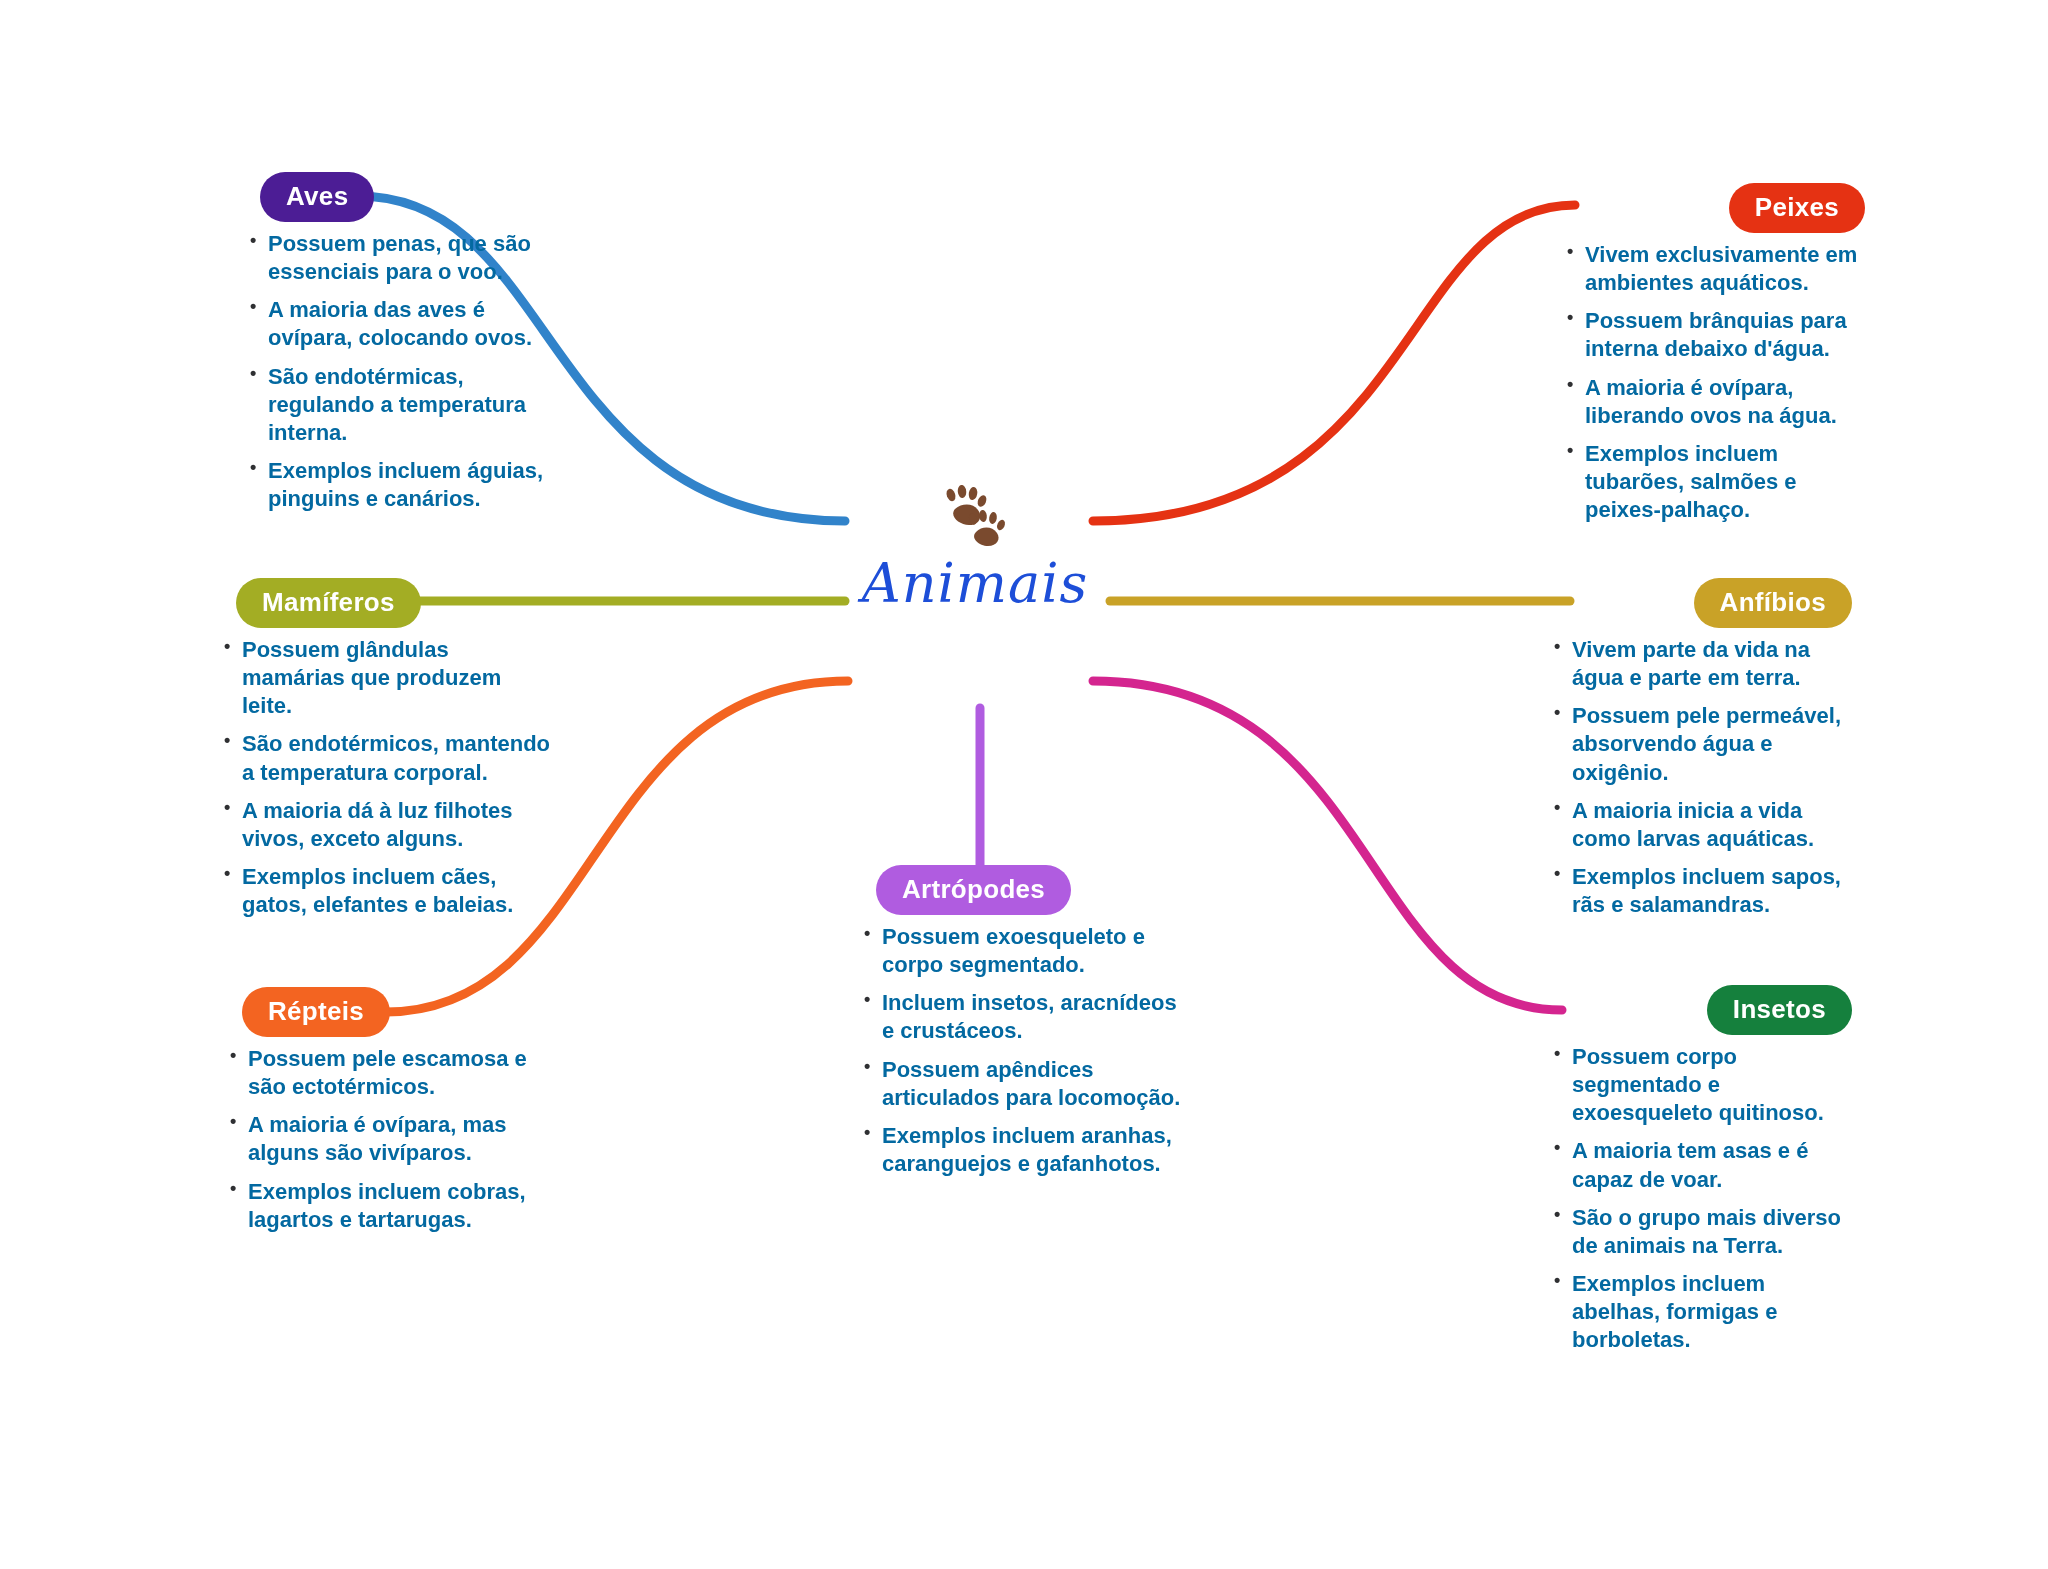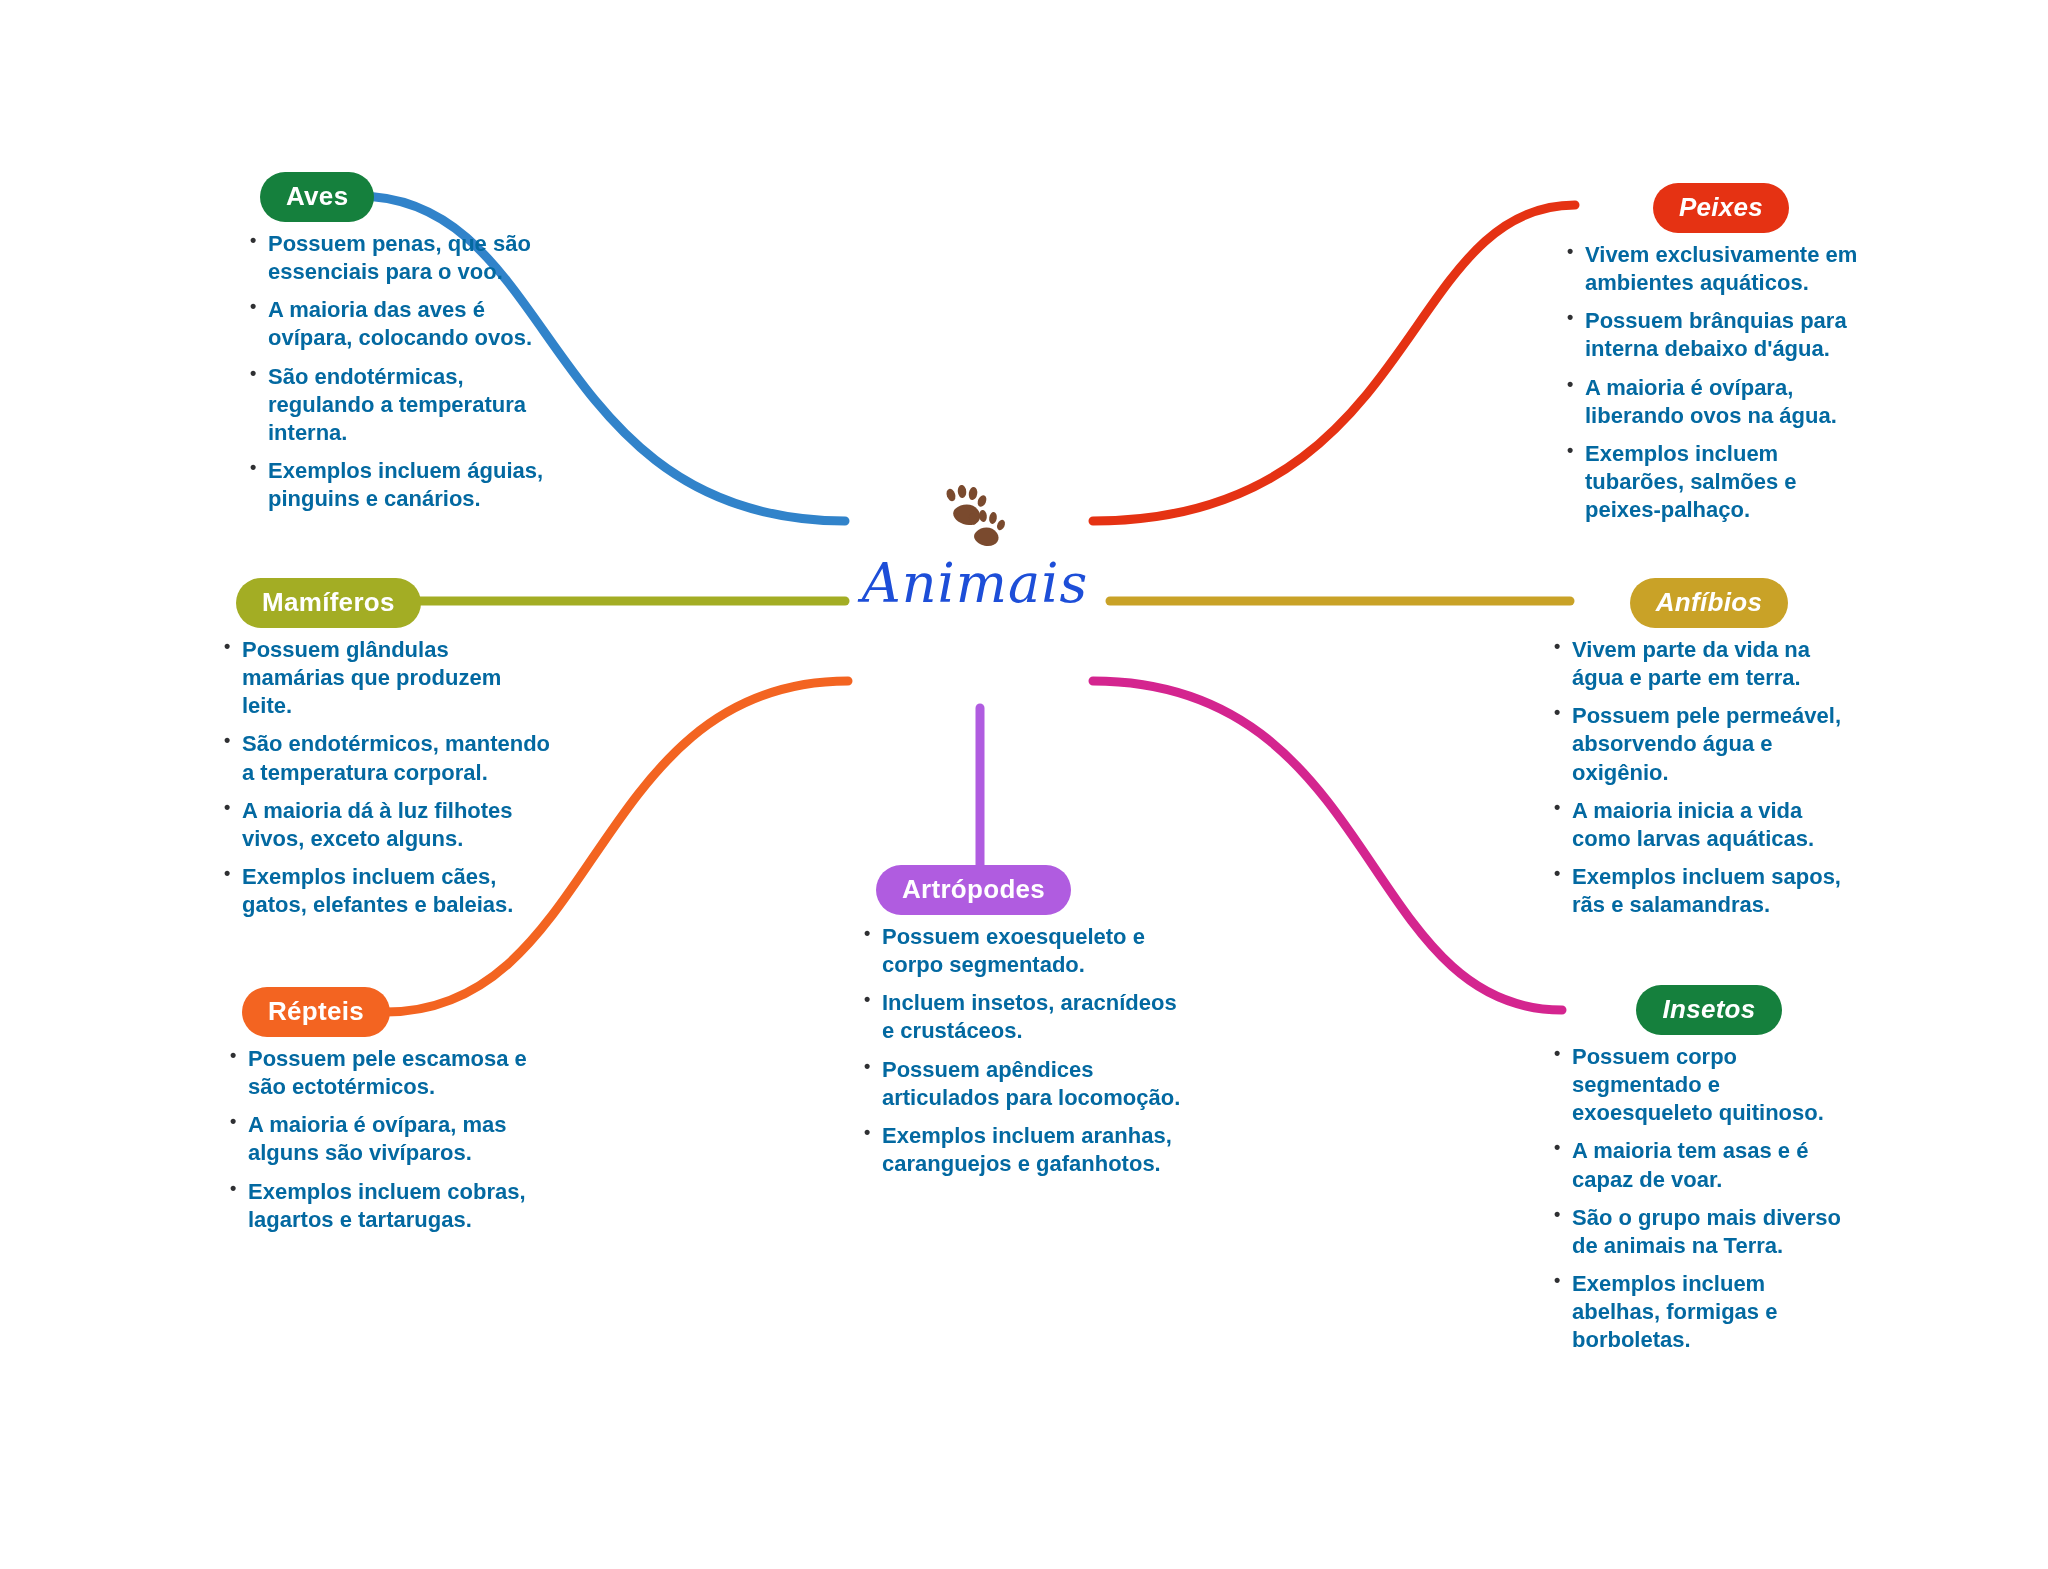--- a/index.html
+++ b/index.html
@@ -65,21 +65,21 @@
     border-radius: 999px;
     color: #ffffff;
     font-weight: 700;
     font-size: 26px;
     line-height: 1;
     padding: 11px 26px 13px 26px;
     white-space: nowrap;
     letter-spacing: 0.3px;
   }
   .badge-row { display: block; }
-  .badge-row.right { text-align: center; font-style: italic; }
+  .badge-row.right { text-align: right; }
   ul.points {
     list-style: none;
     margin: 8px 0 0 0;
     padding: 0;
   }
   ul.points li {
     position: relative;
     padding-left: 20px;
     margin-bottom: 10px;
     font-size: 22px;
@@ -150,21 +150,21 @@
           <ellipse cx="86" cy="40" rx="3.6" ry="5.4" transform="rotate(24 86 40)"></ellipse>
           <path d="M 61 47 C 67 41 77 41 82 48 C 86 54 82 61 73 61 C 64 61 55 53 61 47 Z"></path>
         </g>
       </svg>
     </div>
     <div class="center-title">Animais</div>
   </div>
 
   <div class="branch" id="branch-aves">
     <div class="badge-row">
-      <span class="badge" style="background: #15803d;">Aves</span>
+      <span class="badge" style="background: #4c1d95;">Aves</span>
     </div>
     <ul class="points">
       <li>Possuem penas, que são essenciais para o voo.</li>
       <li>A maioria das aves é ovípara, colocando ovos.</li>
       <li>São endotérmicas, regulando a temperatura interna.</li>
       <li>Exemplos incluem águias, pinguins e canários.</li>
     </ul>
   </div>
 
   <div class="branch" id="branch-peixes">

